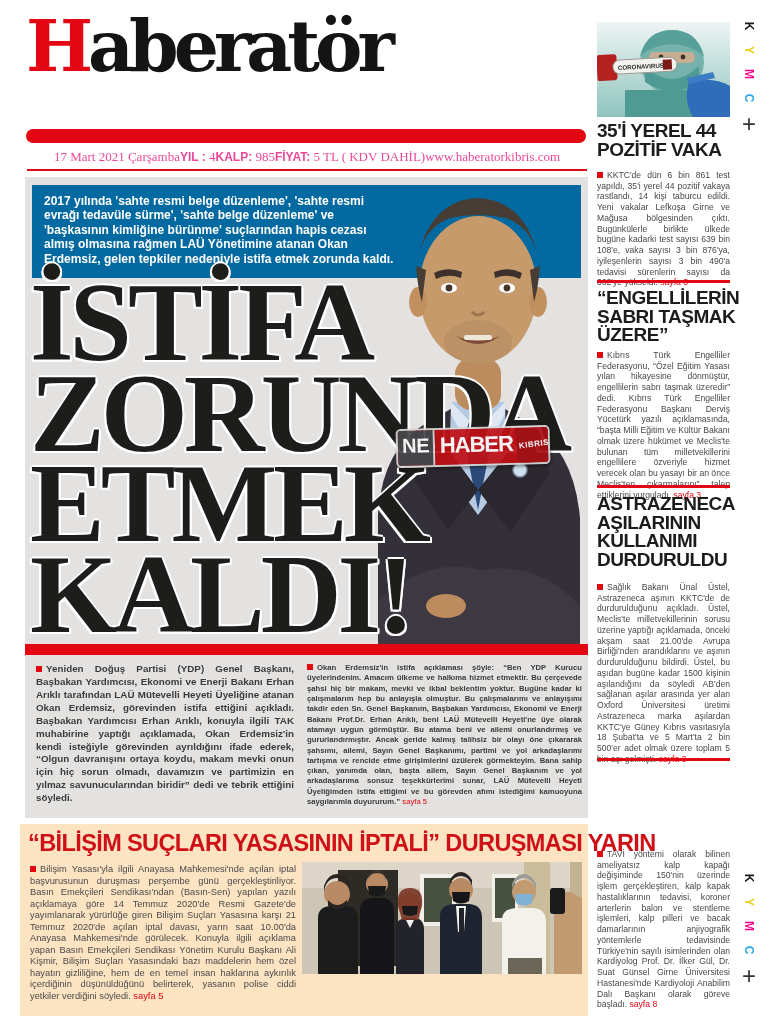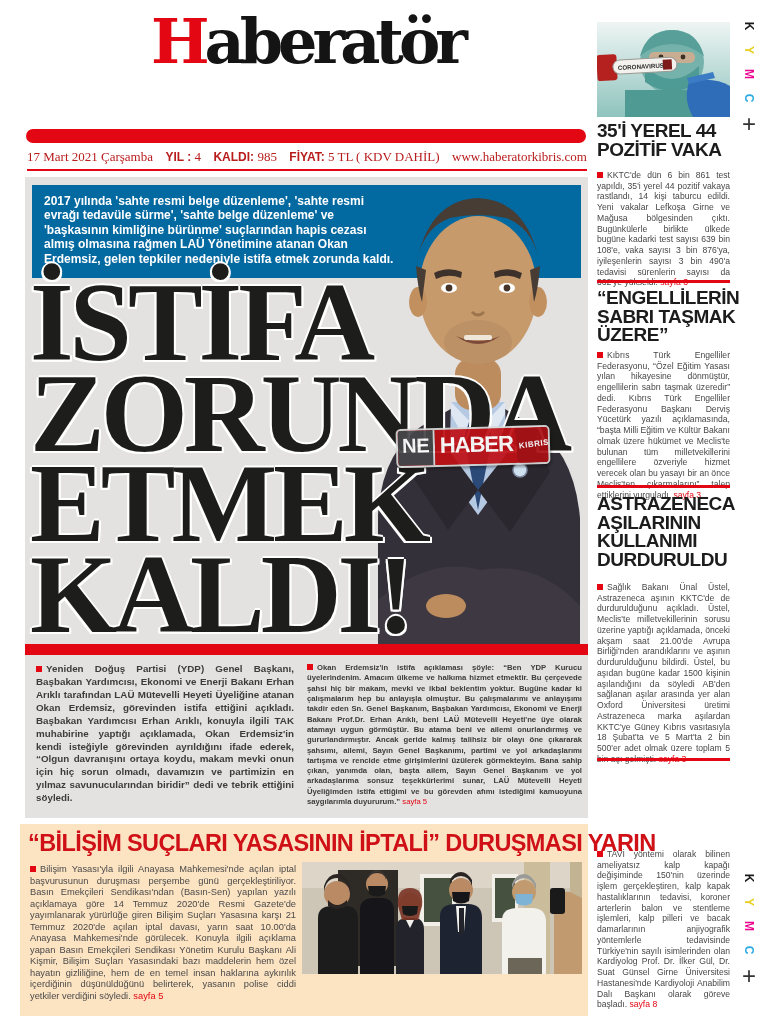--- a/index.html
+++ b/index.html
@@ -1,26 +1,26 @@
 <!DOCTYPE html>
 <html><head>
 <meta charset="utf-8">
 <style>
   html,body{margin:0;padding:0;background:#ffffff;}
   .page{position:relative;width:765px;height:1024px;background:#fff;overflow:hidden;
         font-family:"Liberation Sans",sans-serif;}
 
   
   .masthead-title{position:absolute;left:26px;top:6px;width:562px;height:128px;
-    font-family:"DejaVu Serif",serif;font-weight:bold;font-size:62px;line-height:1.15;
-    letter-spacing:-5px;color:#141414;white-space:nowrap;text-align:center;}
+    font-family:"DejaVu Serif",serif;font-weight:bold;font-size:71px;line-height:1.15;
+    letter-spacing:-5px;color:#141414;white-space:nowrap;}
   .masthead-title .t-init{color:#e30613;}
   .title-rule{position:absolute;left:26px;top:129px;width:560px;height:14px;background:#e30613;border-radius:8px;}
-  .dateline{position:absolute;left:27px;top:149px;width:560px;display:flex;justify-content:space-between;
-    align-items:baseline;font-family:"Liberation Serif",serif;font-size:13px;color:#b91c1c;}
+  .dateline{position:absolute;left:27px;top:149px;width:560px;display:flex;justify-content:center;
+    align-items:baseline;font-family:"Liberation Serif",serif;font-size:13px;color:#ec4899;}
   .dateline b{font-family:"Liberation Sans",sans-serif;font-size:12px;}
   .dateline-rule{position:absolute;left:27px;top:169px;width:560px;height:2px;background:#e30613;}
 
   
   .lead-bg{position:absolute;left:25px;top:177px;width:563px;height:641px;background:#e3e2e0;}
   .kicker{position:absolute;left:32px;top:185px;width:549px;height:93px;background:#0369a1;}
   .kicker p{margin:0;padding:9px 12px;width:352px;color:#fff;font-weight:bold;font-size:12px;line-height:1.2;}
   .lead-photo{position:absolute;left:368px;top:170px;width:220px;height:474px;}
   .headline{position:absolute;left:30px;top:277px;width:560px;
     font-weight:bold;font-size:112px;line-height:.81;letter-spacing:-4px;color:#1d1d1b;
@@ -70,21 +70,21 @@
 </head>
 <body>
 
 <div class="page">
 
   <div class="masthead-title"><span class="t-init">H</span><span>aberatör</span></div>
   <div class="title-rule"></div>
   <div class="dateline">
     <span>17 Mart 2021 Çarşamba</span>
     <span><b>YIL :</b> <span>4</span></span>
-    <span><b>KALDI:</b> <span>985</span></span>
+    <span><b>KALP:</b> <span>985</span></span>
     <span><b>FİYAT:</b> <span>5 TL ( KDV DAHİL)</span></span>
     <span>www.haberatorkibris.com</span>
   </div>
   <div class="dateline-rule"></div>
 
   <div class="lead-bg"></div>
   <div class="kicker">
       <p>2017 yılında 'sahte resmi belge düzenleme', 'sahte resmi evrağı tedavüle sürme', 'sahte belge düzenleme' ve 'başkasının kimliğine bürünme' suçlarından hapis cezası almış olmasına rağmen LAÜ Yönetimine atanan Okan Erdemsiz, gelen tepkiler nedeniyle istifa etmek zorunda kaldı.</p>
     </div>
 

